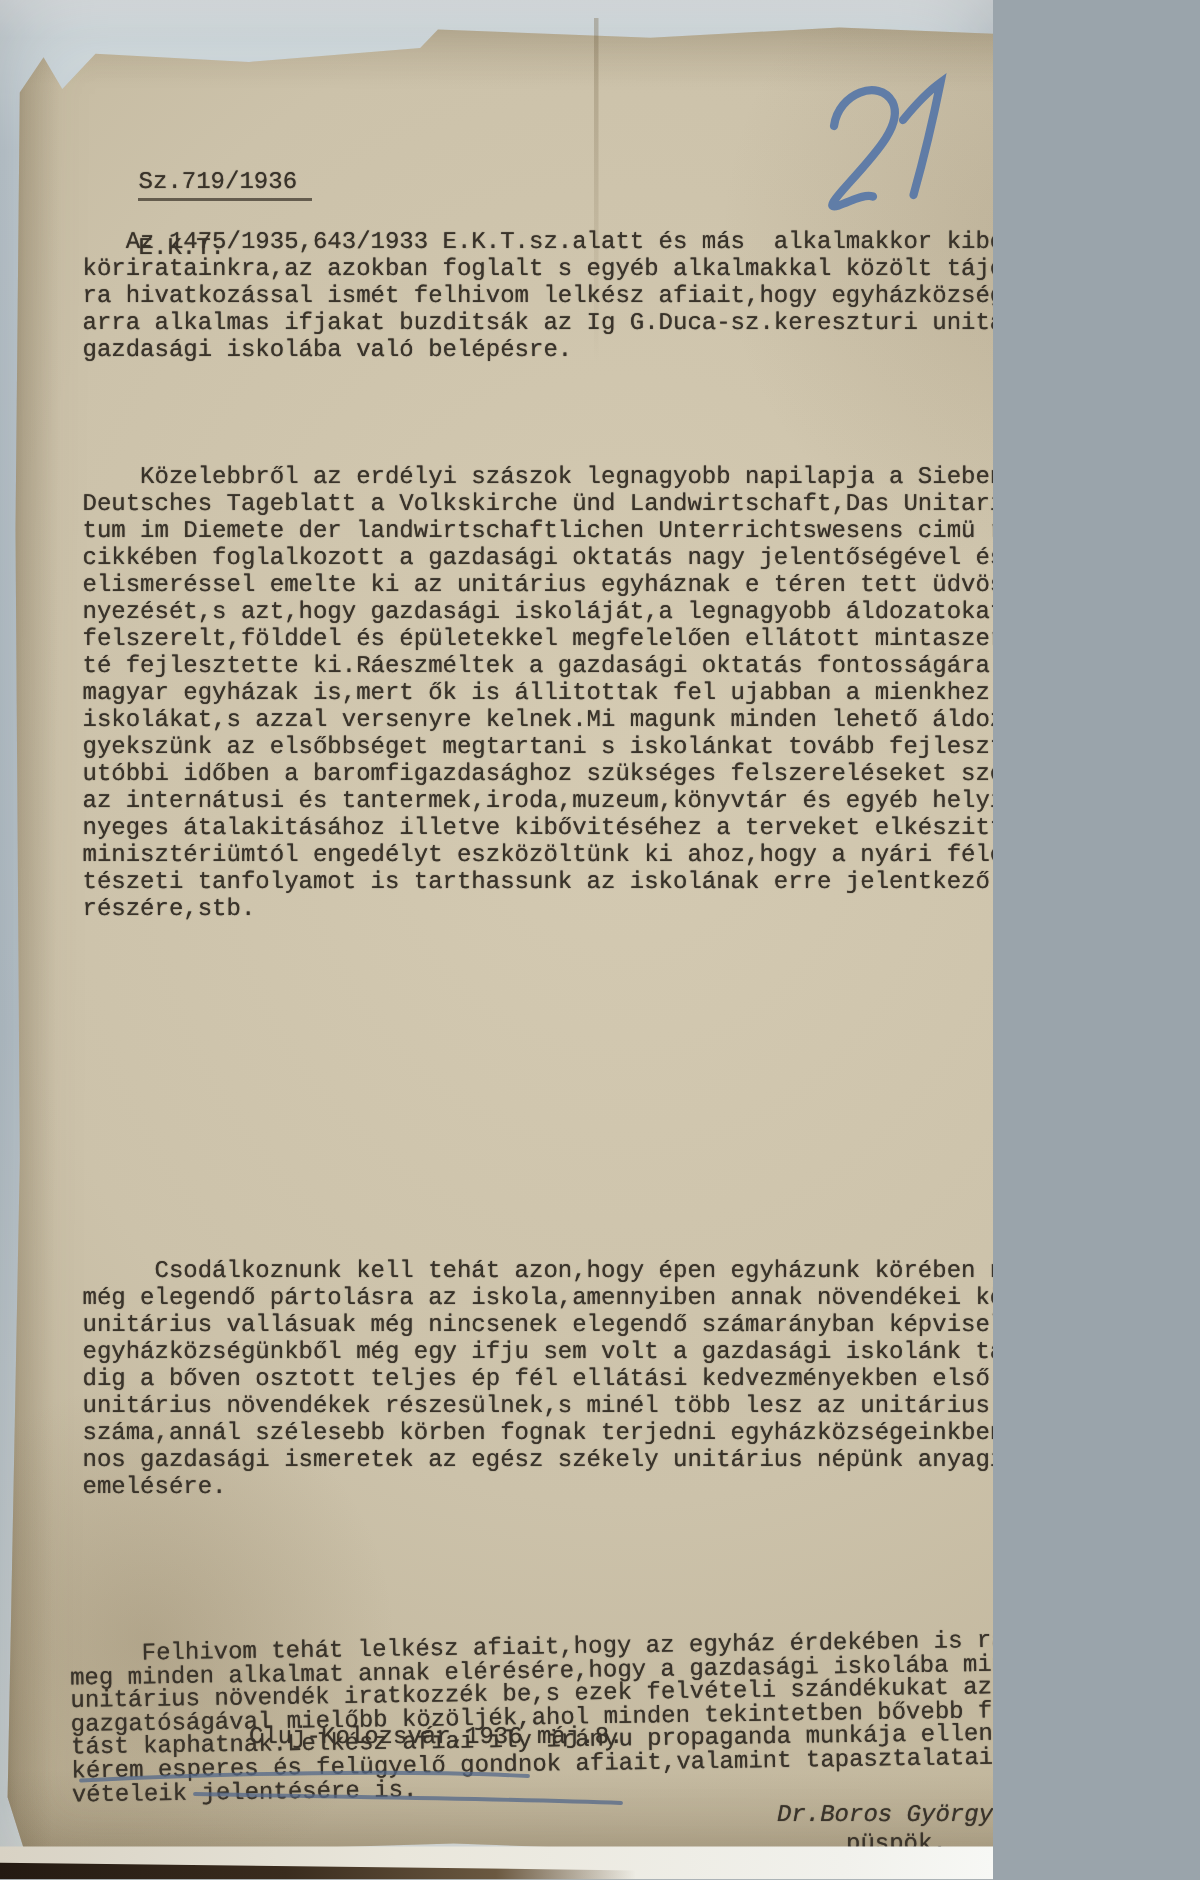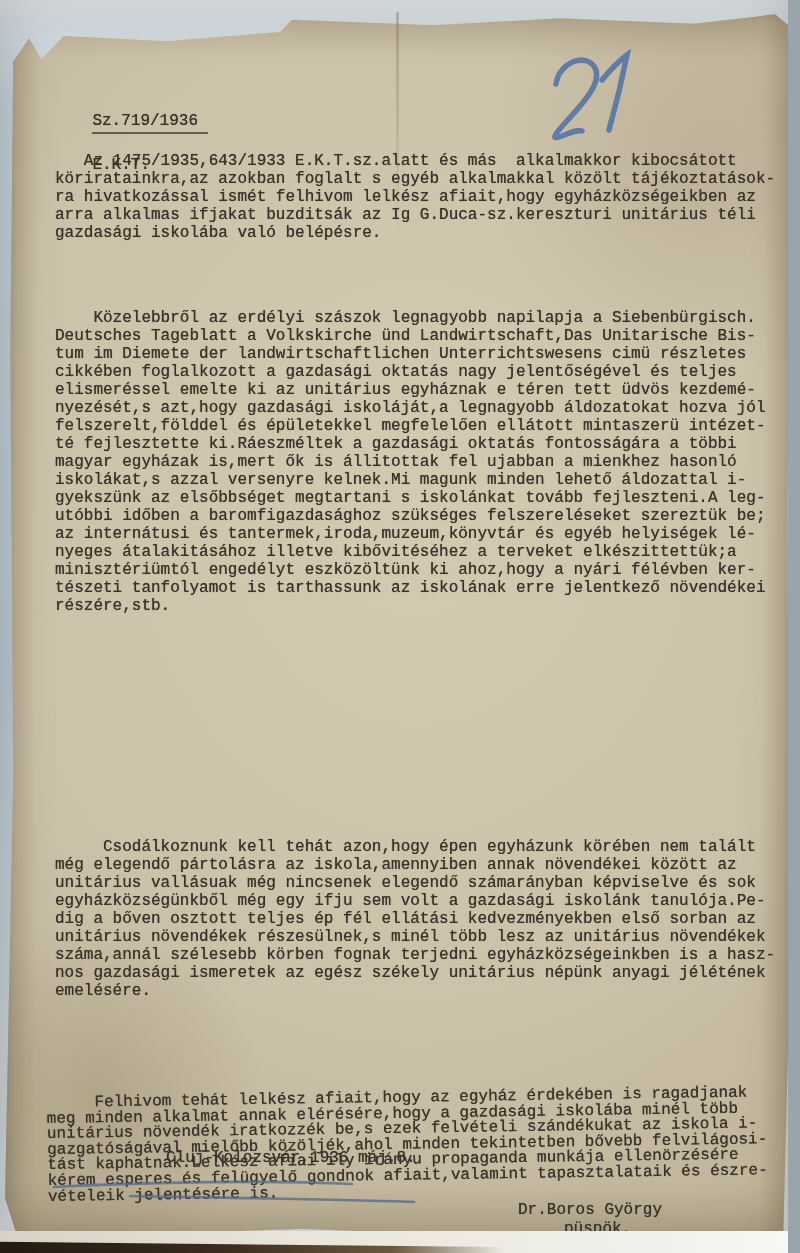--- a/index.html
+++ b/index.html
@@ -3,21 +3,21 @@
 <meta charset="utf-8">
 <style>
   html,body{margin:0;padding:0;}
   body{
     width:800px;height:1253px;
     font-family:"Liberation Mono","DejaVu Sans Mono",monospace;
     background:#9aa4ab;
     position:relative;
   }
   .photo{
-    position:absolute;left:0;top:0;width:788px;height:1253px;
+    position:absolute;left:0;top:0;width:662px;height:1253px;
     overflow:hidden;
     background:linear-gradient(180deg,#e7eced 0%,#d3dcdf 2%,#c3ced4 8%,#bac6cd 55%,#cfd6d6 96%,#dfe2dd 100%);
     box-shadow:inset 0 0 60px rgba(40,45,55,.25);
   }
   
   .table-bottom{
     position:absolute;left:0;bottom:0;width:100%;height:22px;
     background:linear-gradient(90deg,#d8d2c4 0%,#e9e6db 40%,#f1f1ec 85%,#f7f8f5 100%);
   }
   
@@ -65,21 +65,21 @@
   .title-row{left:212px;top:126px;}
   .overstrike{
     font-weight:700;
     text-shadow:.8px 0 0 rgba(45,38,30,.95), -.5px 0 0 rgba(45,38,30,.7);
   }
   .para-intro{left:55px;top:152px;}
   .para-school{left:55px;top:309px;}
   .para-appeal{left:55px;top:838px;}
   .para-closing{left:48px;top:1096px;transform:rotate(-.85deg);transform-origin:0 100%;}
   .dateline{left:166px;top:1149px;}
-  .sig-name{left:518px;top:1201px;}
+  .sig-name{left:518px;top:1201px;font-style:italic;}
   .sig-title{left:564px;top:1220px;}
   
   .ink-overlay{position:absolute;left:0;top:0;width:800px;height:1253px;pointer-events:none;}
 </style>
 </head>
 <body>
 
 <div class="photo">
 
   <div class="paper"></div>

